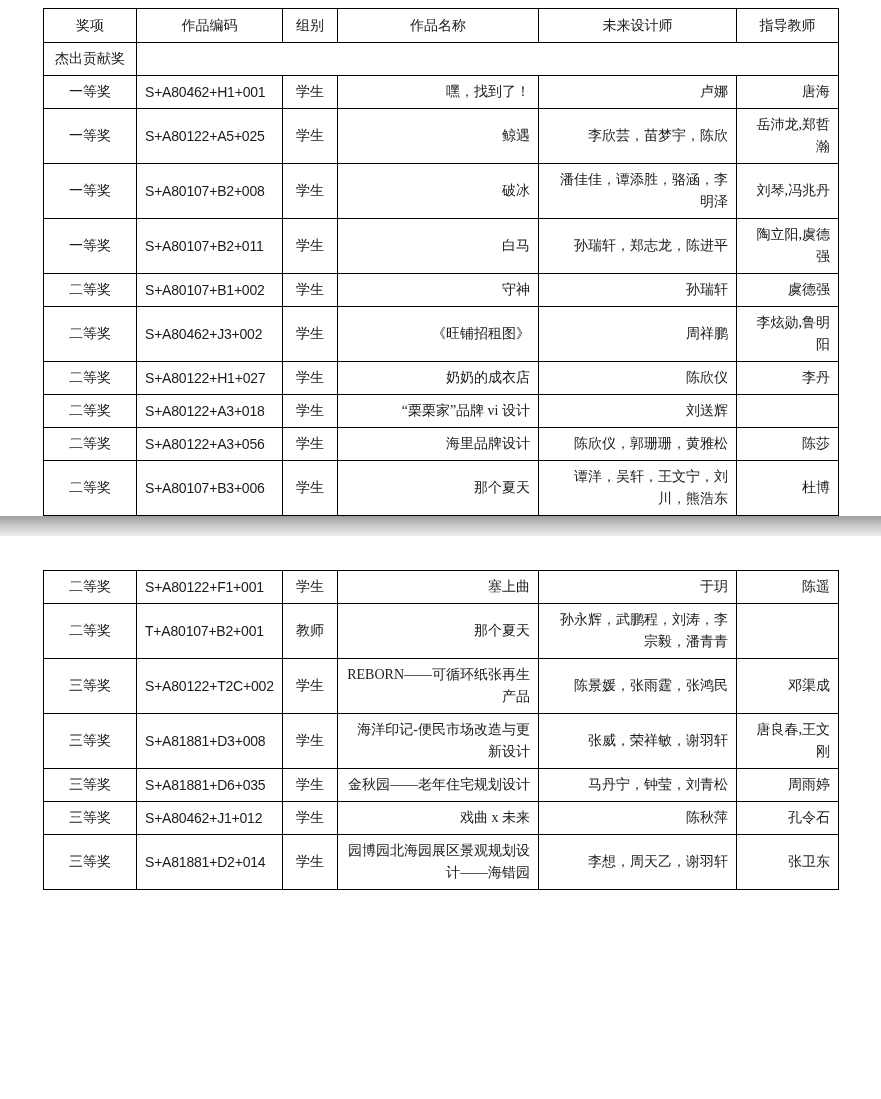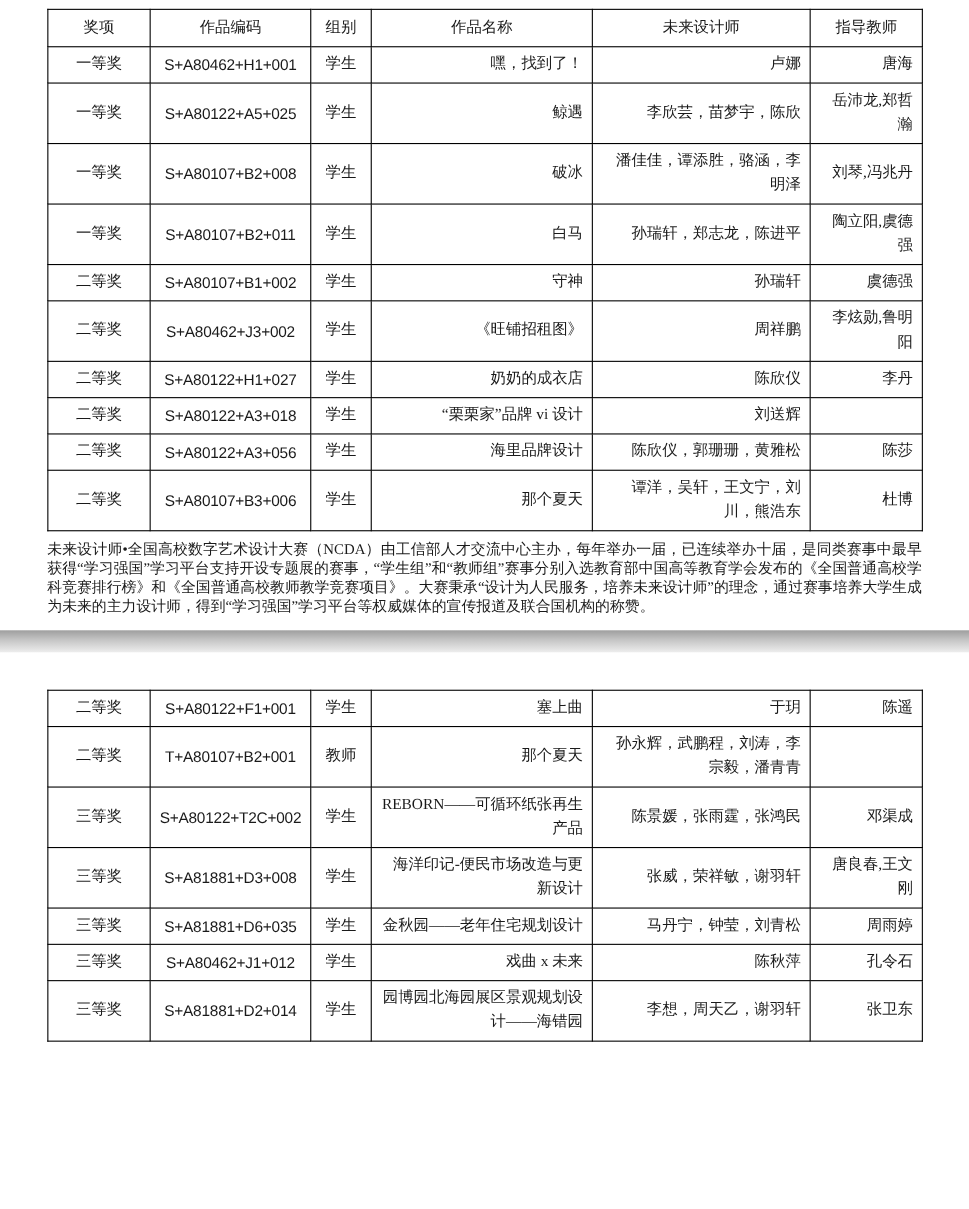--- a/index.html
+++ b/index.html
@@ -39,21 +39,20 @@
     margin-top: 16px;
   }
   table.awards tr { height: 33px; }
   td.c-center { text-align: center; }
   td.c-left   { text-align: right; padding-right: 12px; }
   td.code-cell {
     font-family: "Liberation Sans", "DejaVu Sans", sans-serif;
     font-weight: bold;
     font-size: 13px;
     letter-spacing: -0.2px;
-    text-align: center;
   }
   .description {
     width: 795px;
     margin: 8px 0 14px 0;
     font-size: 13.5px;
     line-height: 17px;
     text-align: justify;
   }
   .page-break-band {
     width: 881px;
@@ -85,20 +84,24 @@
         <th>奖项</th>
         <th>作品编码</th>
         <th>组别</th>
         <th>作品名称</th>
         <th>未来设计师</th>
         <th>指导教师</th>
       </tr>
     </thead>
     <tbody>
         <tr>
+          <td class="c-center">杰出贡献奖</td>
+          <td colspan="5"></td>
+        </tr>
+        <tr>
           <td class="c-center">一等奖</td>
           <td class="code-cell">S+A80462+H1+001</td>
           <td class="c-center">学生</td>
           <td class="c-left">嘿，找到了！</td>
           <td class="c-left">卢娜</td>
           <td class="c-left">唐海</td>
         </tr>
         <tr>
           <td class="c-center">一等奖</td>
           <td class="code-cell">S+A80122+A5+025</td>
@@ -167,21 +170,20 @@
           <td class="c-center">二等奖</td>
           <td class="code-cell">S+A80107+B3+006</td>
           <td class="c-center">学生</td>
           <td class="c-left">那个夏天</td>
           <td class="c-left">谭洋，吴轩，王文宁，刘川，熊浩东</td>
           <td class="c-left">杜博</td>
         </tr>
       </tbody>
   </table>
 
-  <p class="description">未来设计师•全国高校数字艺术设计大赛（NCDA）由工信部人才交流中心主办，每年举办一届，已连续举办十届，是同类赛事中最早获得“学习强国”学习平台支持开设专题展的赛事，“学生组”和“教师组”赛事分别入选教育部中国高等教育学会发布的《全国普通高校学科竞赛排行榜》和《全国普通高校教师教学竞赛项目》。大赛秉承“设计为人民服务，培养未来设计师”的理念，通过赛事培养大学生成为未来的主力设计师，得到“学习强国”学习平台等权威媒体的宣传报道及联合国机构的称赞。</p>
 
   <div class="page-break-band"></div>
 
   <div class="second-table-wrap">
     <table class="awards">
       <colgroup>
         <col style="width:93px">
           <col style="width:146px">
           <col style="width:55px">
         <col style="width:201px">

